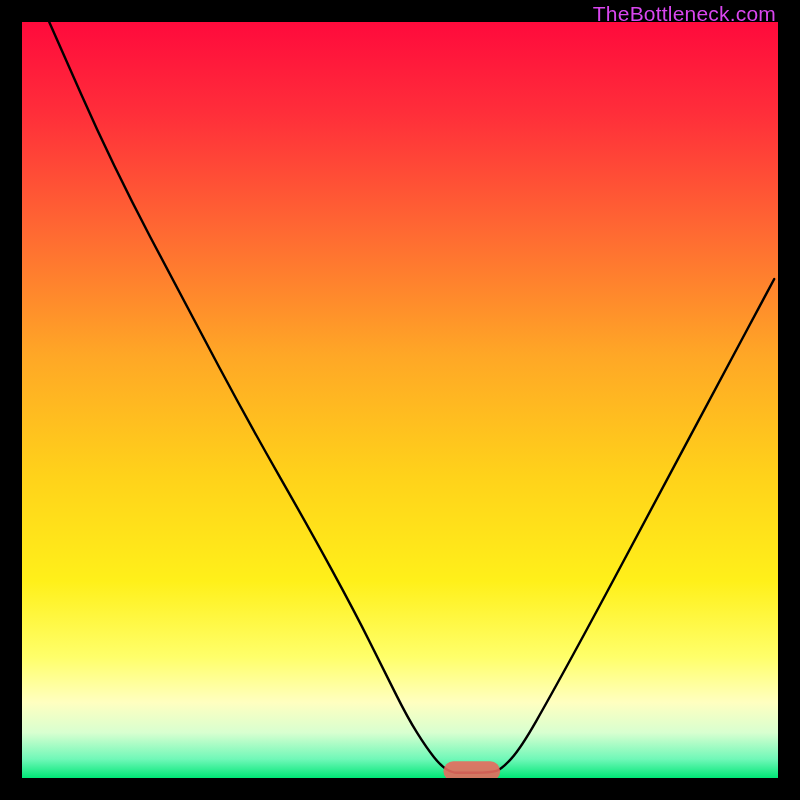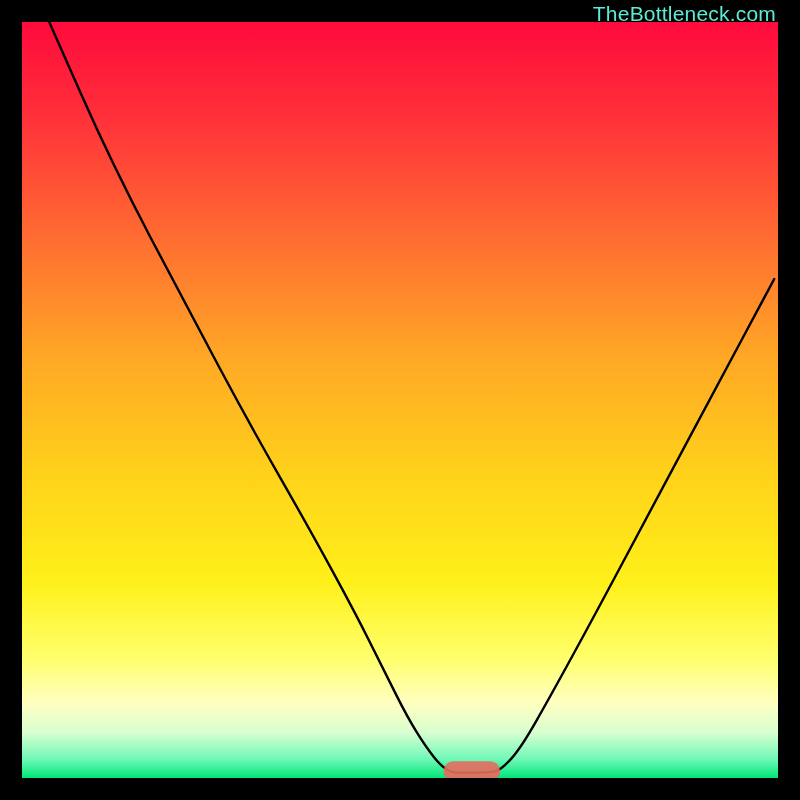--- a/index.html
+++ b/index.html
@@ -23,21 +23,21 @@
     position: absolute;
     left: 0;
     top: 0;
     width: 756px;
     height: 756px;
   }
   .watermark {
     position: absolute;
     top: 2px;
     right: 24px;
-    color: #5eead4;
+    color: #d946ef;
     font-size: 21px;
     font-weight: 500;
     letter-spacing: 0.2px;
   }
   svg { display: block; }
 </style>
 </head>
 <body>
 
 <div class="watermark">TheBottleneck.com</div>

